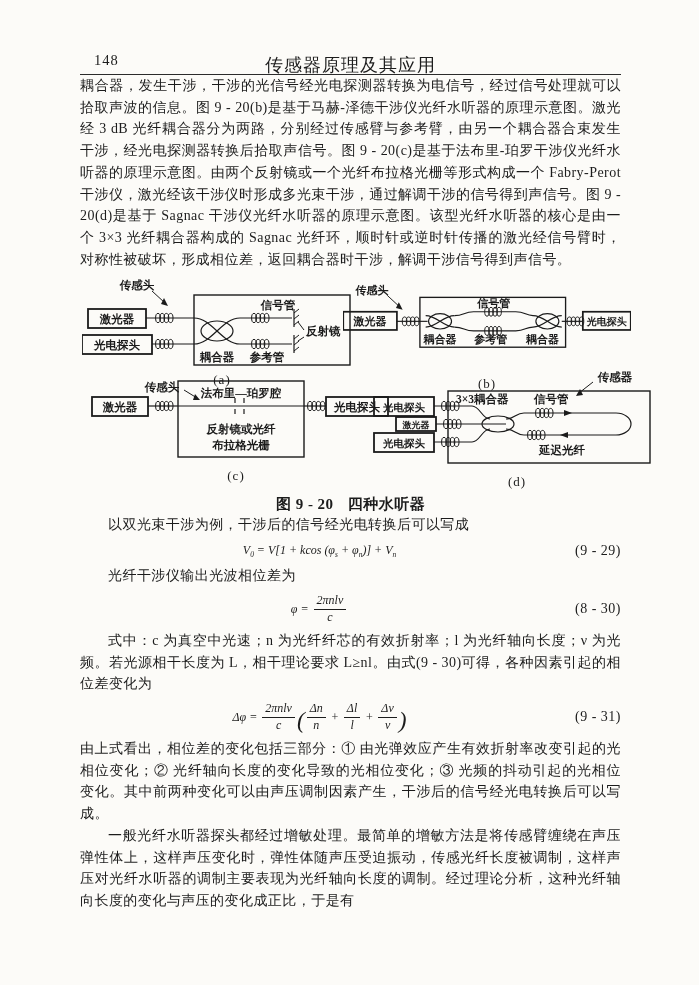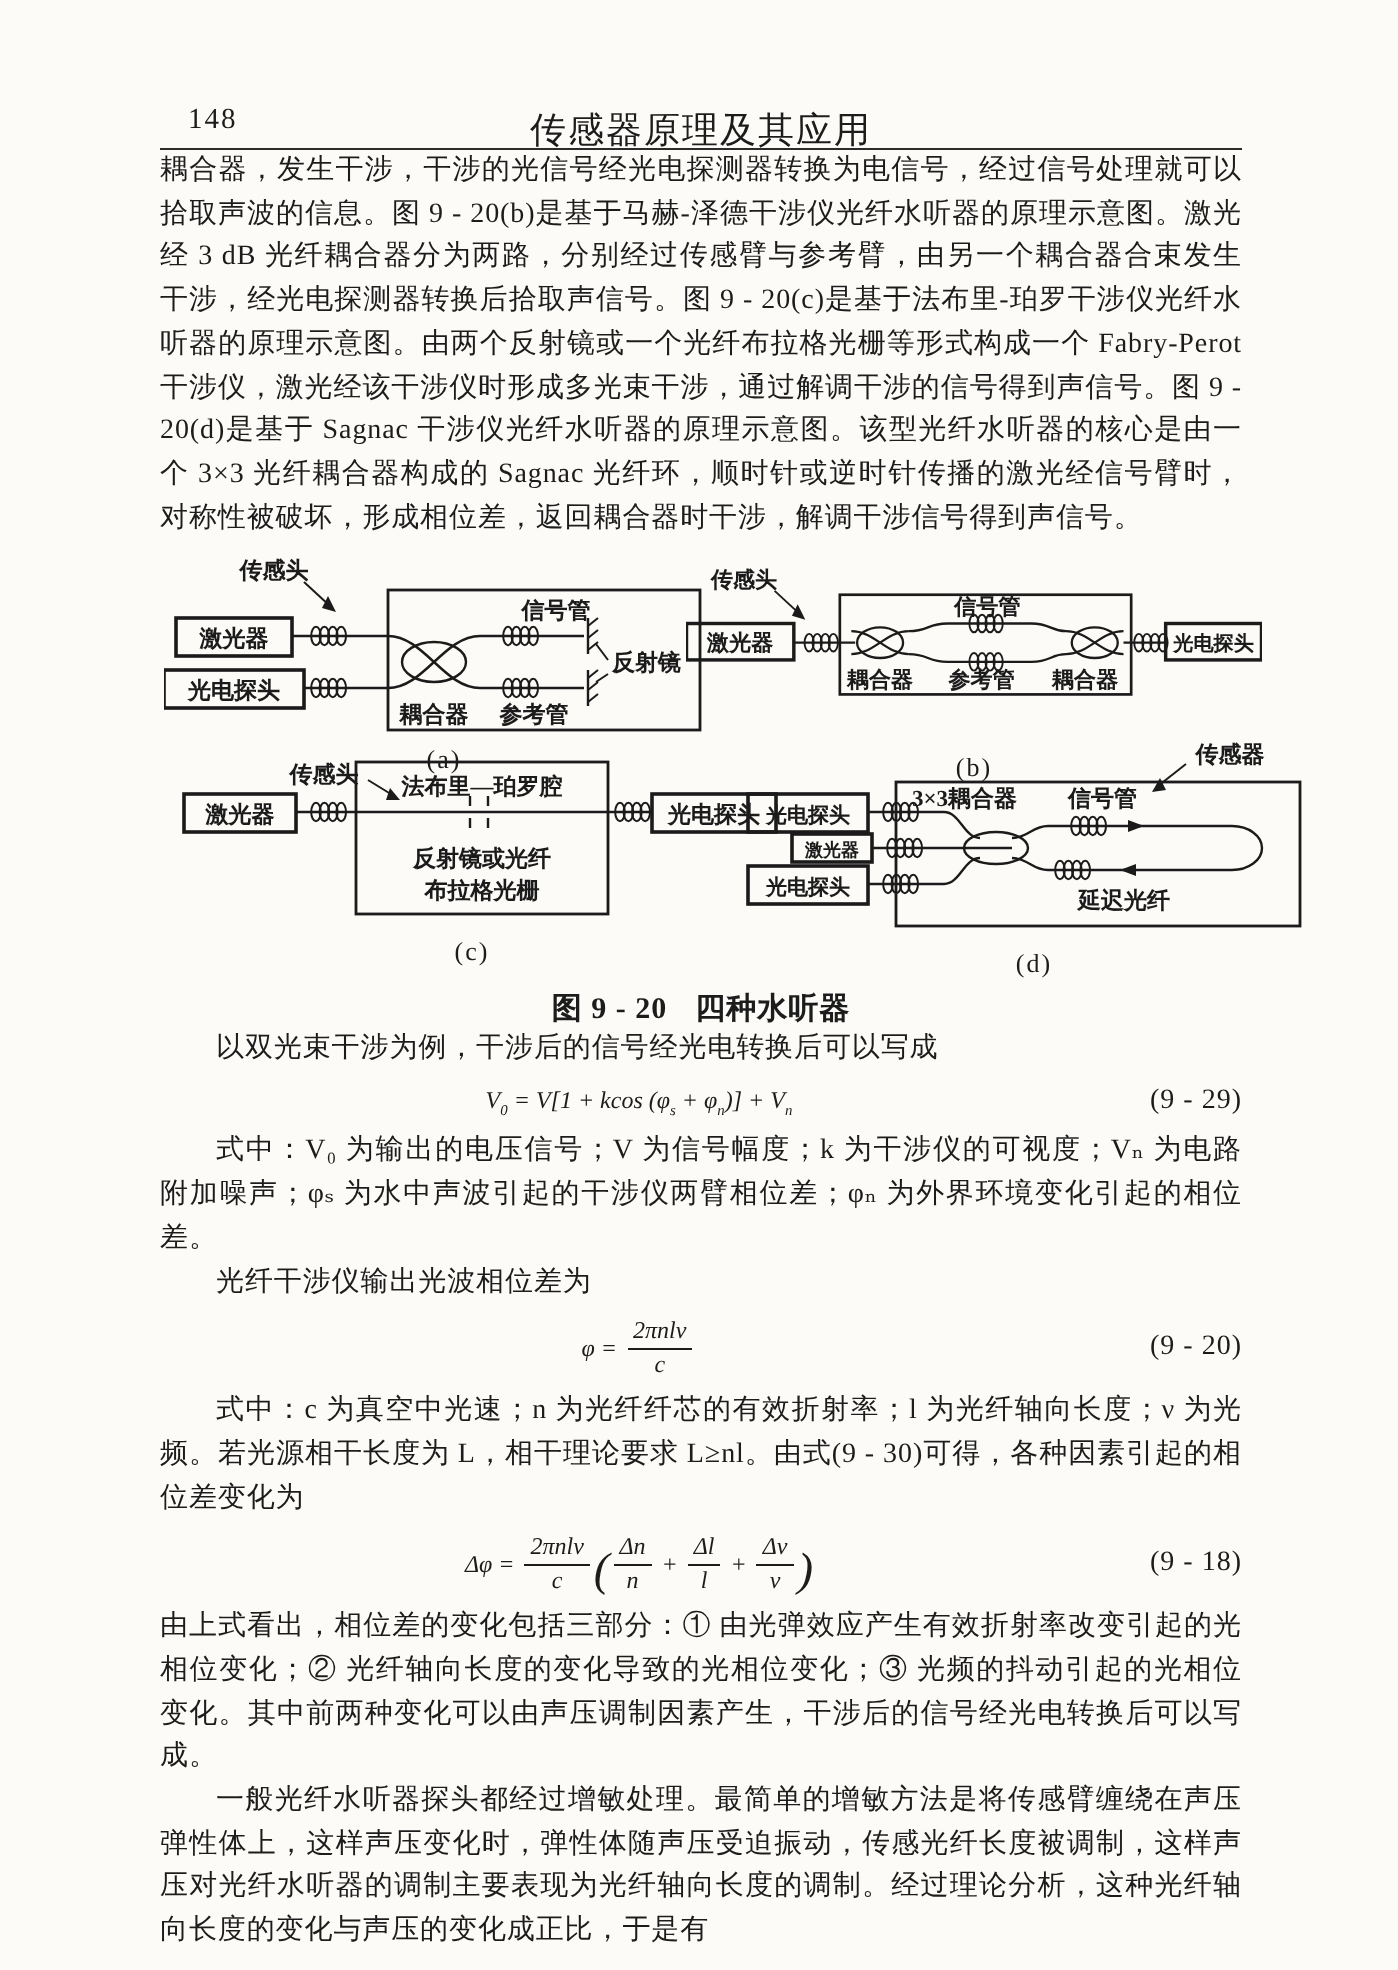--- a/index.html
+++ b/index.html
@@ -286,36 +286,35 @@
     <div class="bt">
       <p class="ind mt8">以双光束干涉为例，干涉后的信号经光电转换后可以写成</p>
     </div>
 
     <div class="eqrow">
       <span class="eqc"><span>V</span><sub>0</sub><span> = V[1 + kcos (φ</span><sub>s</sub><span> + φ</span><sub>n</sub><span>)] + V</span><sub>n</sub></span>
       <span class="eqn">(9 - 29)</span>
     </div>
 
     <div class="bt">
-      <p class="ind">式中：V₀ 为输出的电压信号；V 为信号幅度；k 为干涉仪的可视度；Vₙ 为电路附加噪声；φₛ 为水中声波引起的干涉仪两臂相位差；φₙ 为外界环境变化引起的相位差。</p>
       <p class="ind">光纤干涉仪输出光波相位差为</p>
     </div>
 
     <div class="eqrow">
       <span class="eqc"><span>φ = </span><span class="frac"><span class="fn">2πnlν</span><span class="fd">c</span></span></span>
-      <span class="eqn">(9 - 20)</span>
+      <span class="eqn">(8 - 30)</span>
     </div>
 
     <div class="bt">
       <p class="ind">式中：c 为真空中光速；n 为光纤纤芯的有效折射率；l 为光纤轴向长度；ν 为光频。若光源相干长度为 L，相干理论要求 L≥nl。由式(9 - 30)可得，各种因素引起的相位差变化为</p>
     </div>
 
     <div class="eqrow">
       <span class="eqc"><span>Δφ = </span><span class="frac"><span class="fn">2πnlν</span><span class="fd">c</span></span><span class="bp">(</span><span class="frac"><span class="fn">Δn</span><span class="fd">n</span></span><span class="op">+</span><span class="frac"><span class="fn">Δl</span><span class="fd">l</span></span><span class="op">+</span><span class="frac"><span class="fn">Δν</span><span class="fd">ν</span></span><span class="bp">)</span></span>
-      <span class="eqn">(9 - 18)</span>
+      <span class="eqn">(9 - 31)</span>
     </div>
 
     <div class="bt">
       <p>由上式看出，相位差的变化包括三部分：① 由光弹效应产生有效折射率改变引起的光相位变化；② 光纤轴向长度的变化导致的光相位变化；③ 光频的抖动引起的光相位变化。其中前两种变化可以由声压调制因素产生，干涉后的信号经光电转换后可以写成。</p>
       <p class="ind">一般光纤水听器探头都经过增敏处理。最简单的增敏方法是将传感臂缠绕在声压弹性体上，这样声压变化时，弹性体随声压受迫振动，传感光纤长度被调制，这样声压对光纤水听器的调制主要表现为光纤轴向长度的调制。经过理论分析，这种光纤轴向长度的变化与声压的变化成正比，于是有</p>
     </div>
 
   </div>
 </div>
 

